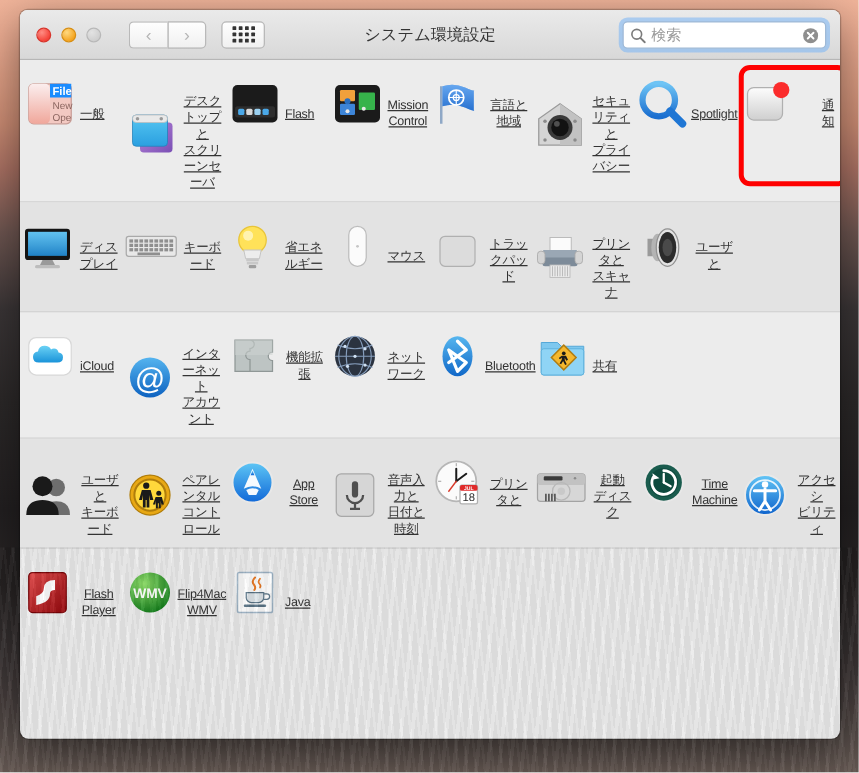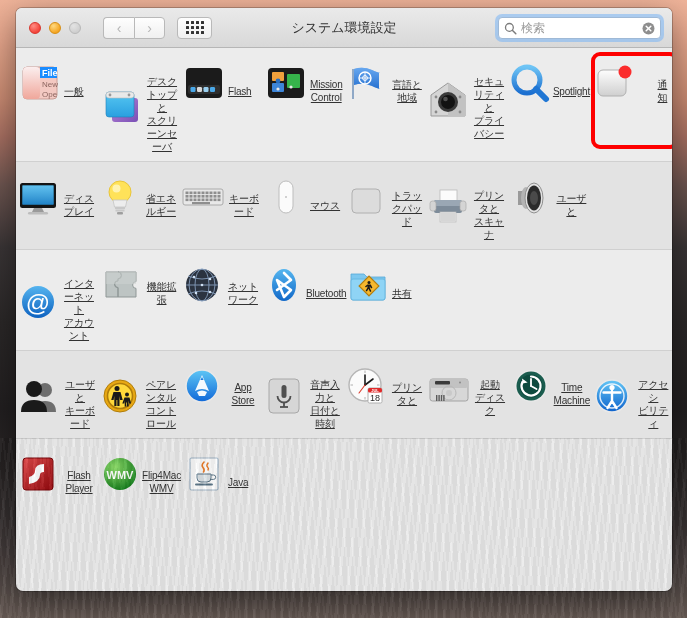--- a/index.html
+++ b/index.html
@@ -397,34 +397,20 @@
                   <linearGradient id="dsp" x1="0" y1="0" x2="0" y2="1">
                 <stop offset="0" stop-color="#6ec9f2" stop-opacity=".8"></stop>
                     <stop offset="1" stop-color="#1f7fc4" stop-opacity=".9"></stop>
               </linearGradient>
                 </defs>
               <path d="M18 33 h8 l2 4 h-12 z" fill="#9a9a9a"></path>
               <rect x="12" y="37" width="20" height="2.6" rx="1.3" fill="#bdbdbd"></rect>
             </svg>
           </div>
           <div class="plabel">ディスプレイ</div>
-        </div>
-
-        <div class="pref">
-          <div class="iconbox">
-            <svg width="44" height="44" viewBox="0 0 44 44">
-              <circle cx="22" cy="17" r="11" fill="#ffe259" stroke="#e8c53a" stroke-width="1"></circle>
-              <circle cx="18.5" cy="13.5" r="4" fill="#fff6c0" opacity=".85"></circle>
-              <path d="M15 25 h14 l-1.5 7 h-11 z" fill="#ededed" stroke="#c4c4c4" stroke-width=".8"></path>
-              <rect x="17" y="32" width="10" height="2" fill="#c8c8c8"></rect>
-              <rect x="17.5" y="34.5" width="9" height="2" fill="#c8c8c8"></rect>
-              <rect x="19" y="37" width="6" height="2.5" rx="1" fill="#9e9e9e"></rect>
-            </svg>
-          </div>
-          <div class="plabel">省エネルギー</div>
         </div>
 
         <div class="pref">
           <div class="iconbox">
             <svg width="46" height="44" viewBox="0 0 46 44">
               <rect x="3" y="14" width="40" height="16" rx="2" fill="#e8e8e8" stroke="#aaa" stroke-width="1"></rect>
               <g fill="#8e8e8e">
                 <rect x="5.5" y="16.5" width="3" height="2.6"></rect>
                   <rect x="9.5" y="16.5" width="3" height="2.6"></rect>
                 <rect x="13.5" y="16.5" width="3" height="2.6"></rect>
@@ -455,20 +441,34 @@
                 <rect x="12" y="27" width="18" height="2.2"></rect>
               </g>
             </svg>
           </div>
           <div class="plabel">キーボード</div>
         </div>
 
         <div class="pref">
           <div class="iconbox">
             <svg width="44" height="44" viewBox="0 0 44 44">
+              <circle cx="22" cy="17" r="11" fill="#ffe259" stroke="#e8c53a" stroke-width="1"></circle>
+              <circle cx="18.5" cy="13.5" r="4" fill="#fff6c0" opacity=".85"></circle>
+              <path d="M15 25 h14 l-1.5 7 h-11 z" fill="#ededed" stroke="#c4c4c4" stroke-width=".8"></path>
+              <rect x="17" y="32" width="10" height="2" fill="#c8c8c8"></rect>
+              <rect x="17.5" y="34.5" width="9" height="2" fill="#c8c8c8"></rect>
+              <rect x="19" y="37" width="6" height="2.5" rx="1" fill="#9e9e9e"></rect>
+            </svg>
+          </div>
+          <div class="plabel">省エネルギー</div>
+        </div>
+
+        <div class="pref">
+          <div class="iconbox">
+            <svg width="44" height="44" viewBox="0 0 44 44">
               <rect x="15" y="6" width="14" height="32" rx="7" fill="#fbfbfb" stroke="#bdbdbd" stroke-width="1"></rect>
               <circle cx="22" cy="22" r="1.1" fill="#c6c6c6"></circle>
             </svg>
           </div>
           <div class="plabel">マウス</div>
         </div>
 
         <div class="pref">
           <div class="iconbox">
             <svg width="44" height="44" viewBox="0 0 44 44">
@@ -511,20 +511,35 @@
               <ellipse cx="26" cy="23" rx="7" ry="12.5" fill="#2b2b2b"></ellipse>
               <ellipse cx="26" cy="23" rx="4" ry="7" fill="#4a4a4a"></ellipse>
             </svg>
           </div>
           <div class="plabel">ユーザと</div>
         </div>
       </div>
 
       <div class="prow shade-a">
 
+        <div class="pref">
+          <div class="iconbox">
+            <svg width="44" height="44" viewBox="0 0 44 44">
+              <rect x="5" y="7" width="34" height="30" rx="6" fill="#fff" stroke="#d8d8d8" stroke-width="1"></rect>
+              <path d="M13 27 q-4.6 0 -4.6 -4.4 q0 -4 4 -4.4 q.6 -4.6 5.4 -4.6 q3.6 0 5 3 q1 -.8 2.4 -.8 q3 0 3.6 3.2 q3.6 .4 3.6 3.8 q0 4.2 -4.6 4.2 z" fill="url(#icl)"></path>
+              <defs>
+                  <linearGradient id="icl" x1="0" y1="0" x2="0" y2="1">
+                <stop offset="0" stop-color="#6bd2f5"></stop>
+                    <stop offset="1" stop-color="#1a93d9"></stop>
+              </linearGradient>
+                </defs>
+            </svg>
+          </div>
+          <div class="plabel">iCloud</div>
+        </div>
 
         <div class="pref">
           <div class="iconbox">
             <svg width="44" height="44" viewBox="0 0 44 44">
               <defs>
                   <linearGradient id="atg" x1="0" y1="0" x2="0" y2="1">
                 <stop offset="0" stop-color="#55b4ef"></stop>
                     <stop offset="1" stop-color="#0d62c0"></stop>
               </linearGradient>
                 </defs>

